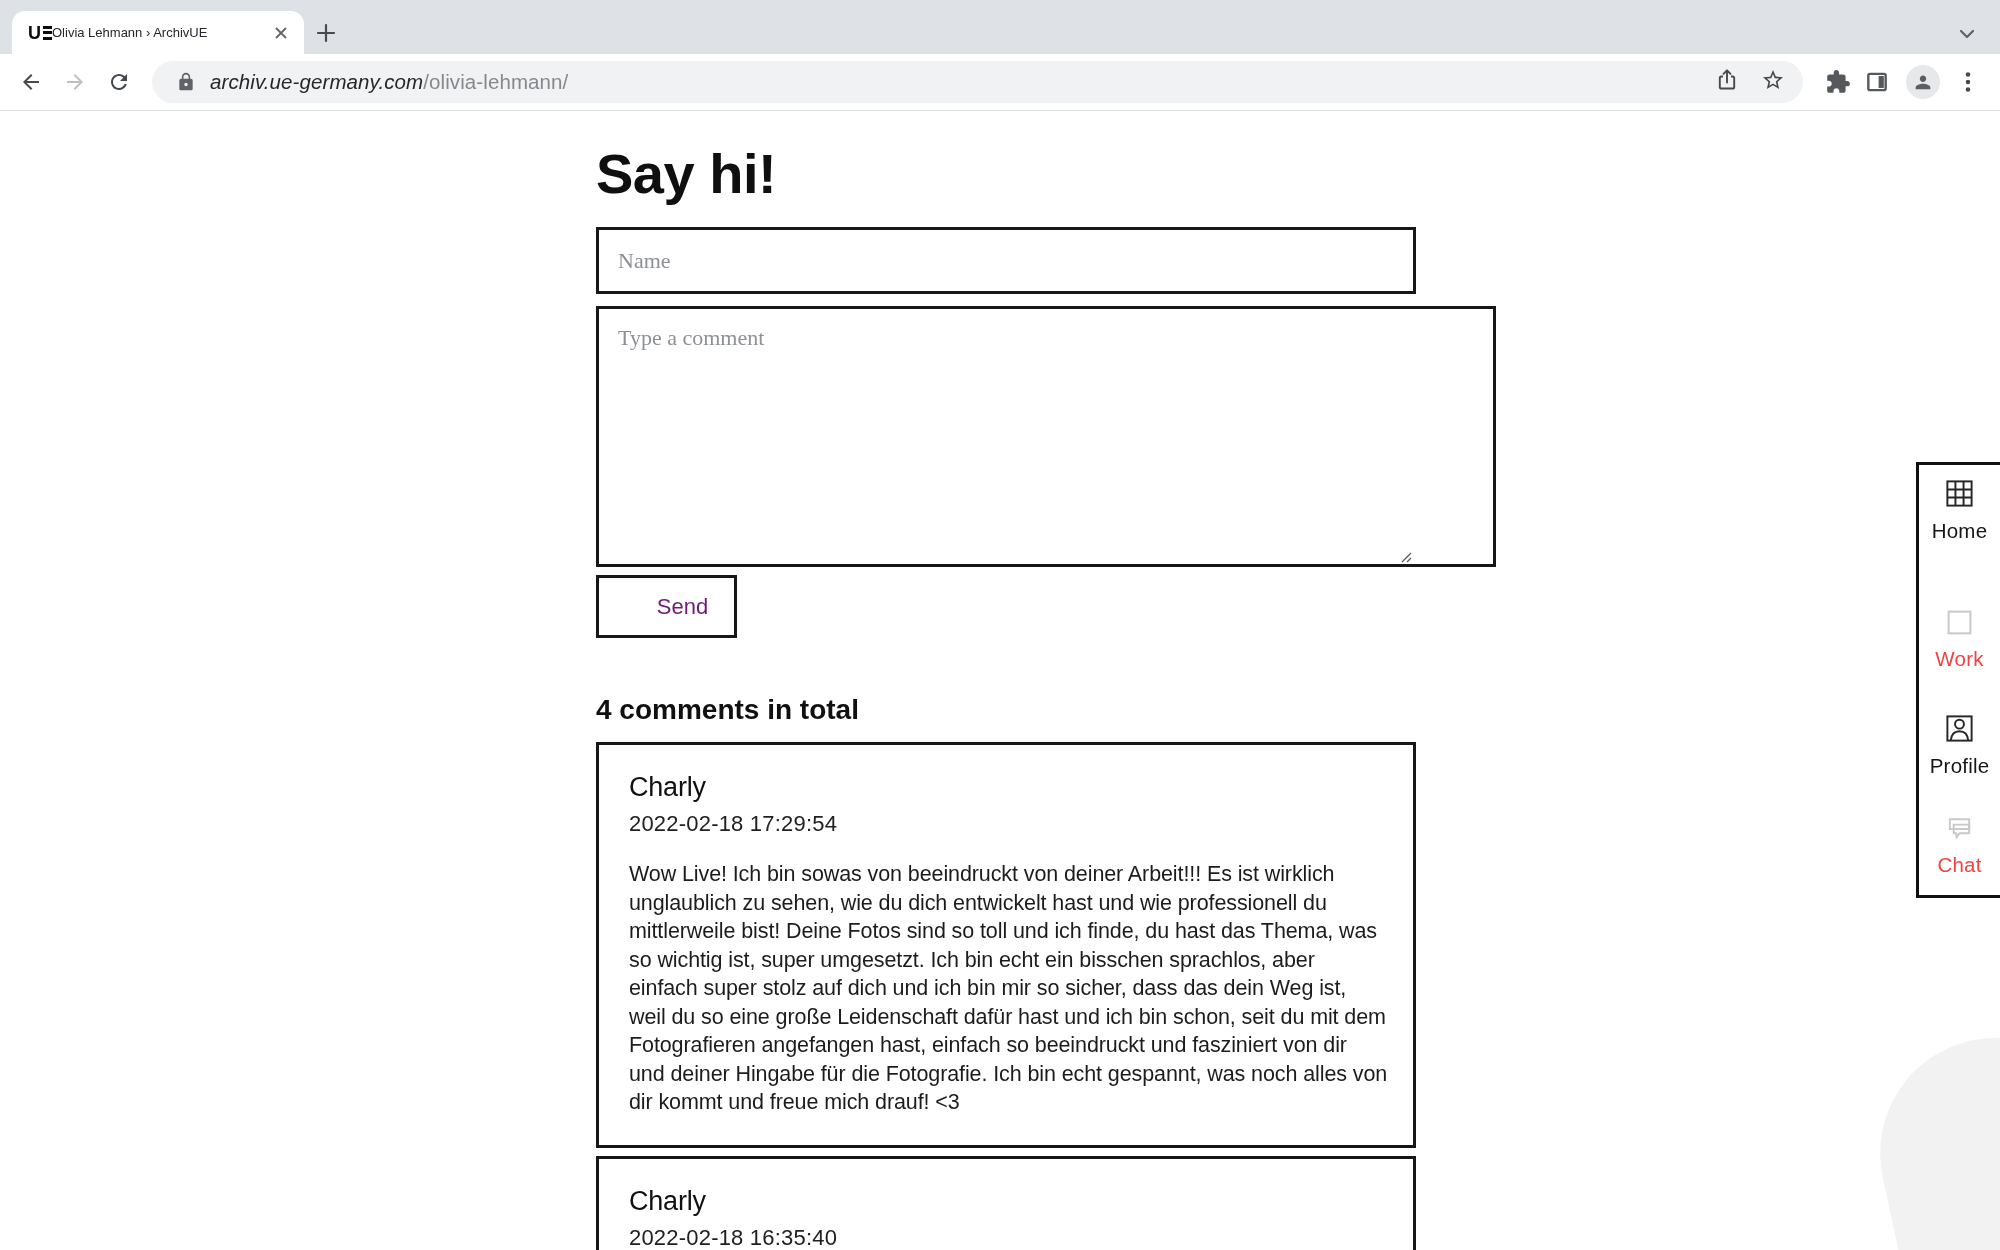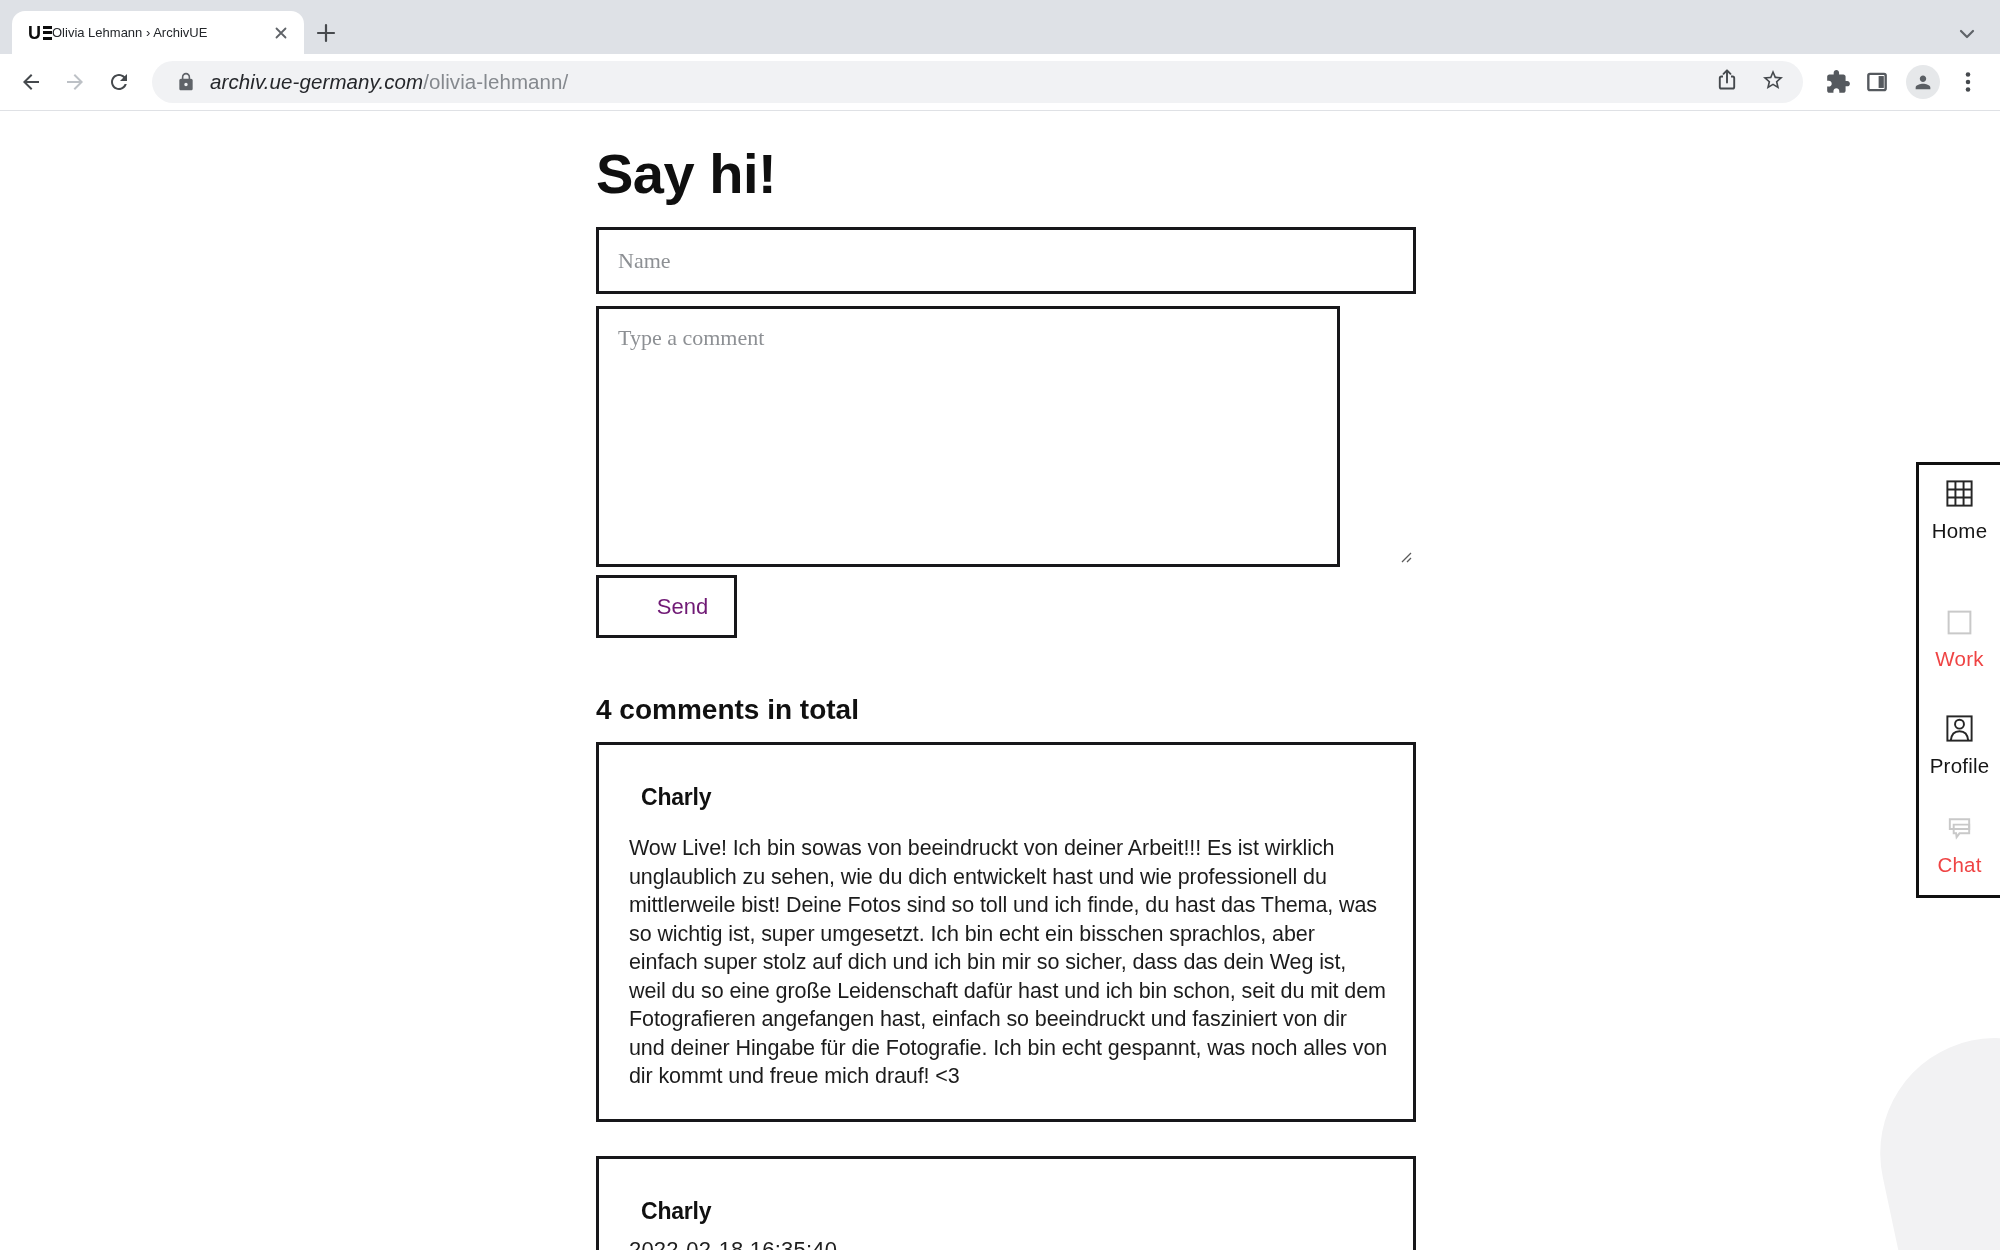--- a/index.html
+++ b/index.html
@@ -38,30 +38,30 @@
   
   .content{position:absolute;left:0;top:111px;width:2000px;height:1139px;overflow:hidden;background:#fff;}
   .column{position:absolute;left:596px;top:0;width:820px;}
   .say-hi{position:absolute;left:0;top:30px;margin:0;font-size:56px;font-weight:bold;
           letter-spacing:-.5px;color:#0f0f0f;}
   .field{box-sizing:border-box;border:3px solid #17171a;background:#fff;
          font-family:Liberation Serif, serif;font-size:22px;color:#1a1a1a;}
   .field::placeholder{color:#8d9094;opacity:1;}
   .name-input{position:absolute;left:0;top:116px;width:820px;height:67px;padding:0 19px;}
   .comment-box{position:absolute;left:0;top:195px;width:820px;height:261px;}
-  .comment-input{width:744px;height:261px;padding:16px 19px;resize:none;display:block;}
+  .comment-input{width:900px;height:261px;padding:16px 19px;resize:none;display:block;}
   .resize-grip{position:absolute;right:4px;bottom:4px;width:14px;height:14px;pointer-events:none;}
   .send-btn{position:absolute;left:0;top:464px;width:141px;height:63px;box-sizing:border-box;
             border:3px solid #17171a;background:#fff;font-family:"Liberation Sans",sans-serif;
             font-size:22px;color:#701a75;cursor:pointer;padding-left:38px;}
   .count{position:absolute;left:0;top:583px;margin:0;font-size:28px;font-weight:bold;color:#101010;}
   .card{position:absolute;left:0;box-sizing:border-box;width:820px;border:3px solid #17171a;
         background:#fff;padding:27px 30px 28px 30px;}
   .card-1{top:631px;} .card-2{top:1045px;height:330px;}
-  .author{margin:12px;font-size:23px;font-weight:bold;color:#101010;letter-spacing:-.2px;}
+  .author{margin:0;font-size:27px;font-weight:normal;color:#101010;letter-spacing:-.2px;}
   .stamp{margin:8px 0 0 0;font-size:22px;color:#202020;letter-spacing:.2px;}
   .body-text{margin:23px 0 0 0;width:759px;font-size:21.5px;line-height:28.5px;color:#1c1c1c;
              letter-spacing:-.1px;}
 
   
   .rail{position:absolute;left:1916px;top:351px;width:84px;height:436px;background:#fff;
         border:3px solid #101010;border-right:none;box-sizing:border-box;}
   .rail-item{position:absolute;left:0;width:81px;text-align:center;}
   .rail-item .ico{display:block;margin:0 auto;}
   .rail-label{display:block;margin-top:6px;font-size:20.5px;letter-spacing:.2px;}
@@ -188,20 +188,21 @@
             </svg>
         </span>
       </div>
 
       <button class="send-btn">Send</button>
 
       <h2 class="count">4 comments in total</h2>
 
       <div class="card card-1">
         <h3 class="author">Charly</h3>
+        <p class="stamp">2022-02-18 17:29:54</p>
         <p class="body-text">Wow Live! Ich bin sowas von beeindruckt von deiner Arbeit!!! Es ist wirklich unglaublich zu sehen, wie du dich entwickelt hast und wie professionell du mittlerweile bist! Deine Fotos sind so toll und ich finde, du hast das Thema, was so wichtig ist, super umgesetzt. Ich bin echt ein bisschen sprachlos, aber einfach super stolz auf dich und ich bin mir so sicher, dass das dein Weg ist, weil du so eine große Leidenschaft dafür hast und ich bin schon, seit du mit dem Fotografieren angefangen hast, einfach so beeindruckt und fasziniert von dir und deiner Hingabe für die Fotografie. Ich bin echt gespannt, was noch alles von dir kommt und freue mich drauf! &lt;3</p>
       </div>
 
       <div class="card card-2">
         <h3 class="author">Charly</h3>
         <p class="stamp">2022-02-18 16:35:40</p>
       </div>
     </div>
 
     <div class="corner-blob"></div>

